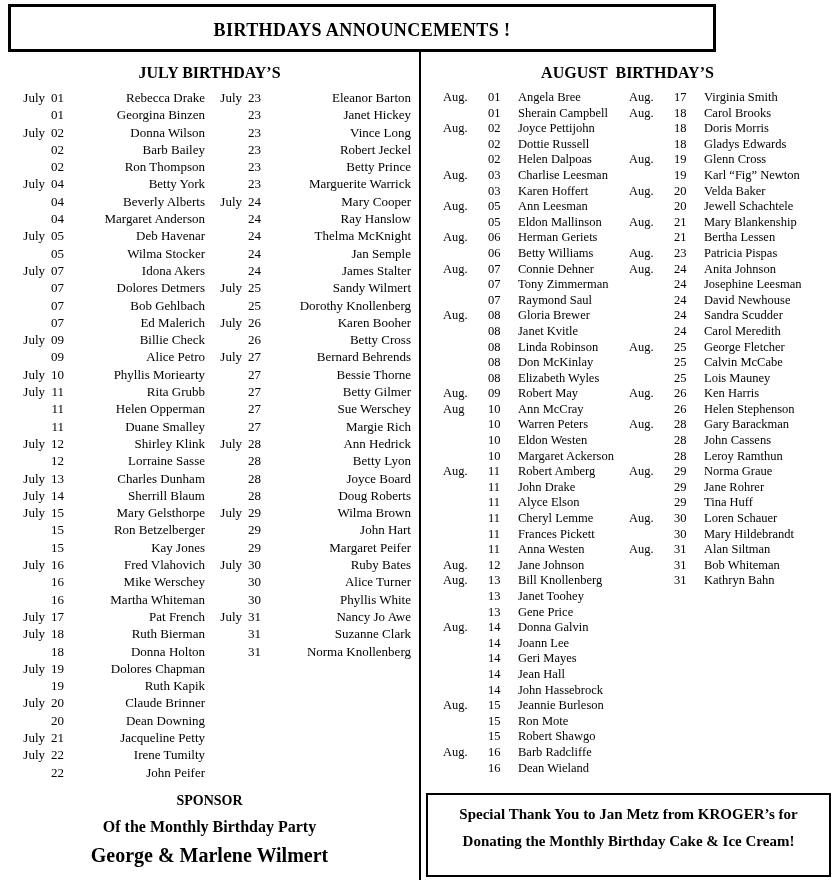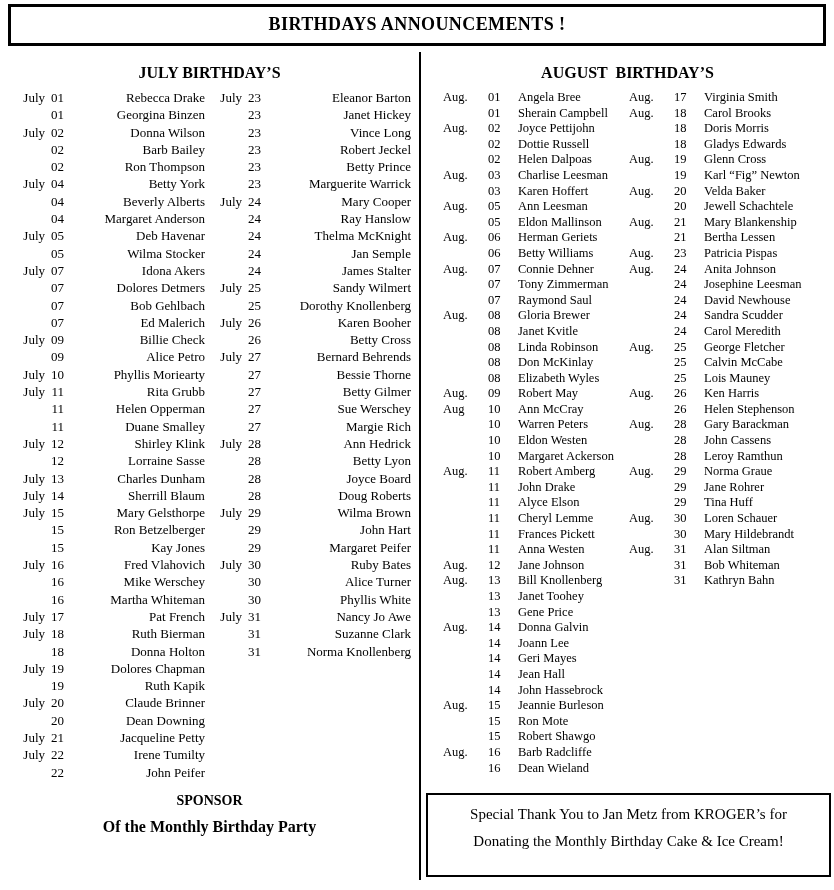--- a/index.html
+++ b/index.html
@@ -2,22 +2,22 @@
 <html><head>
 <meta charset="utf-8">
 <style>
   * { margin:0; padding:0; box-sizing:border-box; }
   html,body { background:#ffffff; }
   .page {
     position:relative; width:834px; height:890px; background:#fff;
     color:#000; font-family:"Liberation Serif", serif; overflow:hidden;
   }
   .title-box {
-    position:absolute; left:8px; top:4px; width:818px;
-    border:3px solid #000; text-align:center; padding:7px 0 8px 0;
+    position:absolute; left:8px; top:4px; width:708px;
+    border:3px solid #000; text-align:center; padding:13px 0 8px 0;
   }
   .title-box h1 { font-size:18px; font-weight:bold; letter-spacing:.4px; }
   .content { position:absolute; left:0; top:52px; width:834px; height:833px; display:flex; }
   .half { position:relative; }
   .half-left { width:463px; }
   .half-right { width:422px; border-left:2px solid #000; height:828px; }
   .month-header { text-align:center; font-size:16px; font-weight:bold; margin-top:12px; white-space:pre; }
   .cols { display:flex; }
   .july-cols { margin-top:7px; padding-left:8px;text-align:right; }
   .jcol1 { width:197px; }
@@ -29,21 +29,21 @@
   .august-cols .row { display:grid; grid-template-columns:45px 30px 1fr; font-size:12.5px; line-height:15.6px; }
   .row span { white-space:nowrap; }
   .sponsor { text-align:center; margin-top:12px; }
   .sponsor-heading { font-size:14px; font-weight:bold; }
   .sponsor-line { font-size:16px; font-weight:bold; margin-top:9px; }
   .sponsor-names { font-size:20px; font-weight:bold; margin-top:8px; }
   .thanks-box {
     margin:17px 3px 0 5px; border:2px solid #000; height:84px;
     text-align:center; padding-top:11px;
   }
-  .thanks-line { font-size:15px; font-weight:normal; }
+  .thanks-line { font-size:15px; font-weight:bold; }
   .thanks-line + .thanks-line { margin-top:10px; }
 </style>
 </head>
 <body>
 
 <div class="page">
 
   <div class="title-box">
     <h1>BIRTHDAYS ANNOUNCEMENTS !</h1>
   </div>
@@ -492,20 +492,21 @@
             <div class="row">
               <span class="m"></span>
               <span class="d">31</span>
               <span class="n">Norma Knollenberg</span>
             </div>
           </div>
       </div>
       <div class="sponsor">
         <div class="sponsor-heading">SPONSOR</div>
         <div class="sponsor-line">Of the Monthly Birthday Party</div>
+        <div class="sponsor-names">George &amp; Marlene Wilmert</div>
       </div>
     </section>
 
     <section class="half half-right">
       <h2 class="month-header">AUGUST  BIRTHDAY’S</h2>
       <div class="cols august-cols">
         <div class="col acol1">
 
             <div class="row">
               <span class="m">Aug.</span>

